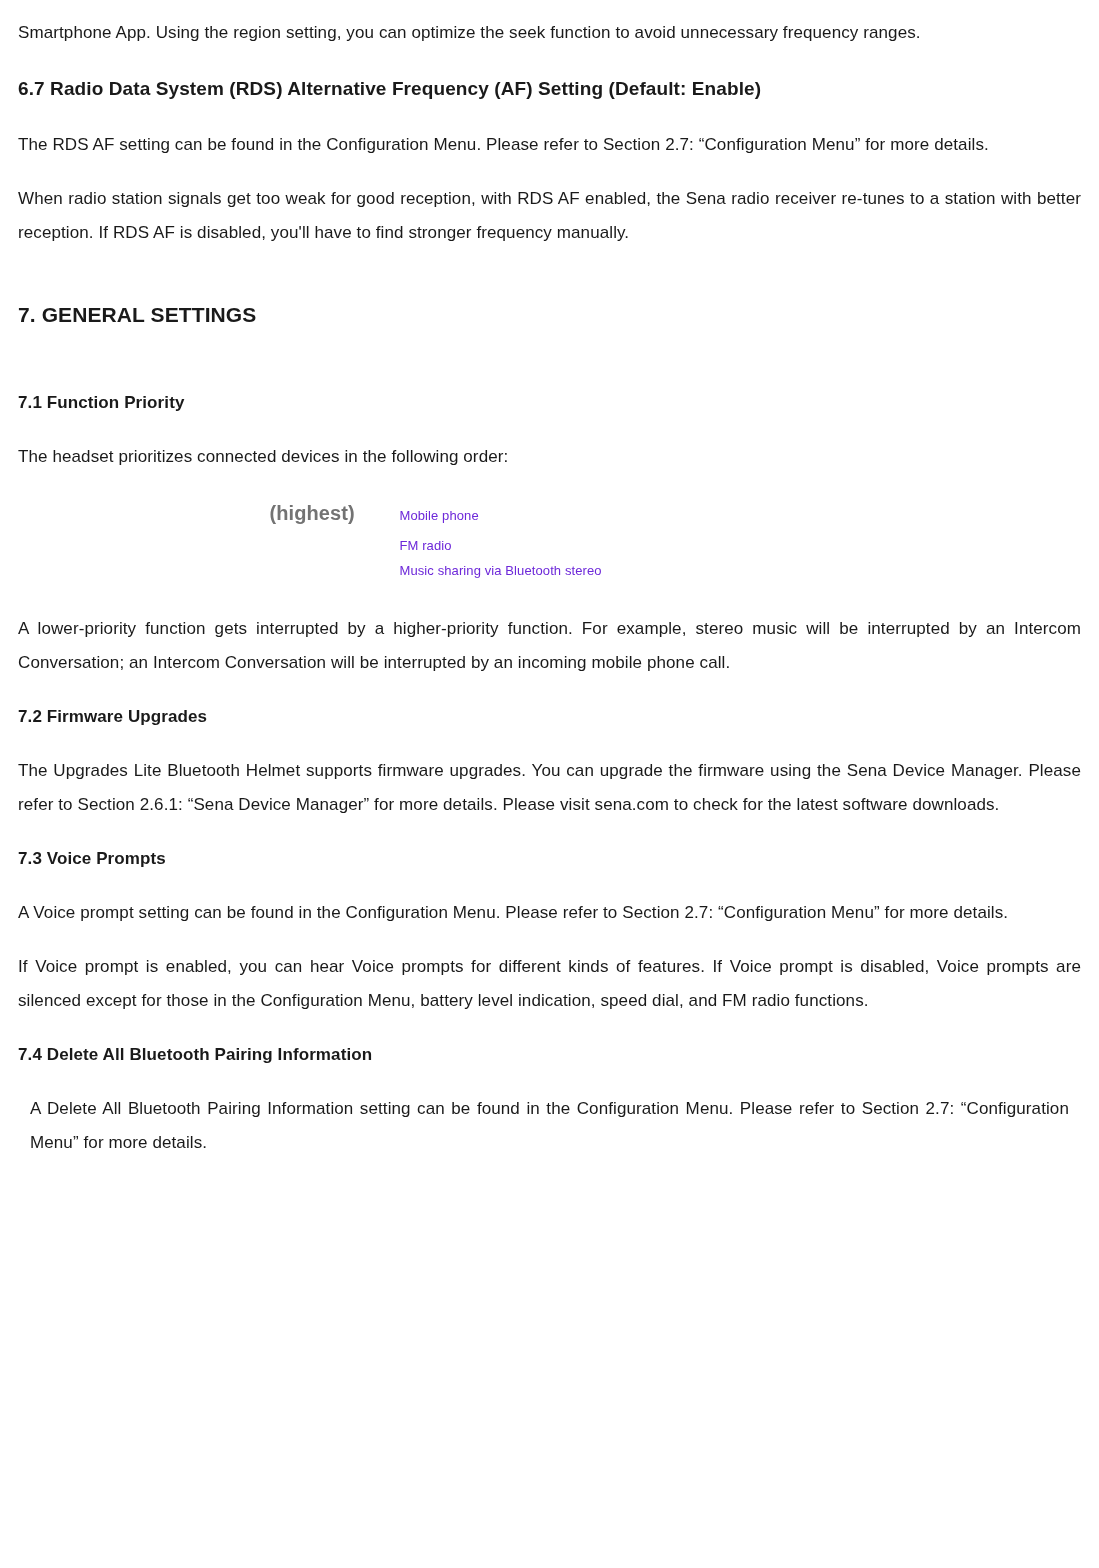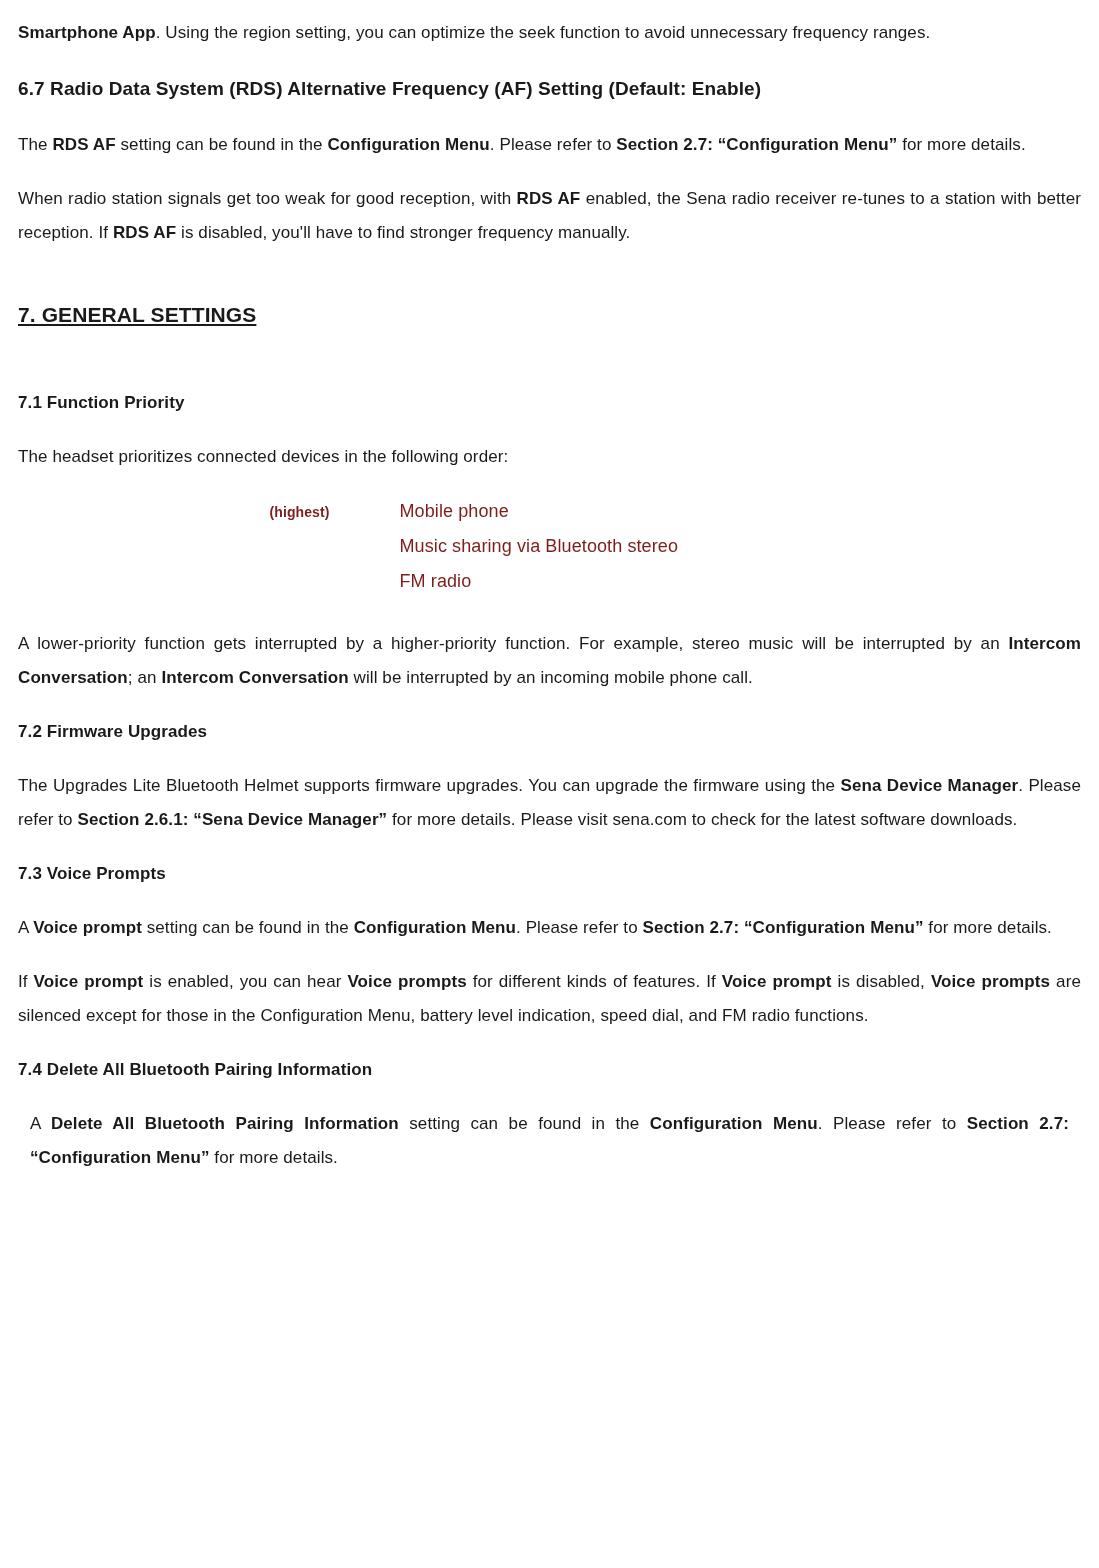--- a/index.html
+++ b/index.html
@@ -14,56 +14,55 @@
     letter-spacing: 0.1px;
   }
   .para {
     text-align: justify;
     margin: 0 0 20px 0;
   }
   .para-last {
     text-align: justify;
     margin: 12px;
   }
-  .bold { font-weight: bold; }
+  .bold { font-weight: normal; }
   .h-section {
     font-weight: bold;
     font-size: 19px;
     margin: 8px 0 20px 0;
   }
   .h-chapter {
     font-weight: bold;
     font-size: 21px;
     margin: 44px 0 50px 0;
-    text-decoration: underline;
   }
   .h-sub {
     font-weight: bold;
     font-size: 17px;
     margin: 0 0 20px 0;
   }
   .priority-wrap {
     margin: 8px auto 28px auto;
     width: 560px;
   }
   .priority-row {
     display: flex;
     align-items: baseline;
     line-height: 1.95;
   }
   .priority-label {
     width: 130px;
     font-weight: bold;
-    color: #7f1d1d;
-    font-size: 14px;
+    color: #737373;
+    font-size: 20px;
     text-align: left;
   }
   .priority-item {
-    color: #7f1d1d;
-    font-size: 18px;
+    color: #6d28d9;
+    font-size: 13px;
     font-weight: 400;
   }
 </style>
 </head>
 <body>
 
 <p class="para">
   <span class="bold">Smartphone App</span><span>. Using the region setting, you can optimize the seek function to avoid unnecessary frequency ranges.</span>
 </p>
 
@@ -83,25 +82,25 @@
 
 <p class="para">The headset prioritizes connected devices in the following order:</p>
 
 <div class="priority-wrap">
   <div class="priority-row">
     <span class="priority-label">(highest)</span>
     <span class="priority-item">Mobile phone</span>
   </div>
   <div class="priority-row">
     <span class="priority-label"></span>
-    <span class="priority-item">Music sharing via Bluetooth stereo</span>
+    <span class="priority-item">FM radio</span>
   </div>
   <div class="priority-row">
     <span class="priority-label"></span>
-    <span class="priority-item">FM radio</span>
+    <span class="priority-item">Music sharing via Bluetooth stereo</span>
   </div>
 </div>
 
 <p class="para">
   <span>A lower-priority function gets interrupted by a higher-priority function. For example, stereo music will be interrupted by an </span><span class="bold">Intercom Conversation</span><span>; an </span><span class="bold">Intercom Conversation</span><span> will be interrupted by an incoming mobile phone call.</span>
 </p>
 
 <p class="h-sub">7.2 Firmware Upgrades</p>
 
 <p class="para">

